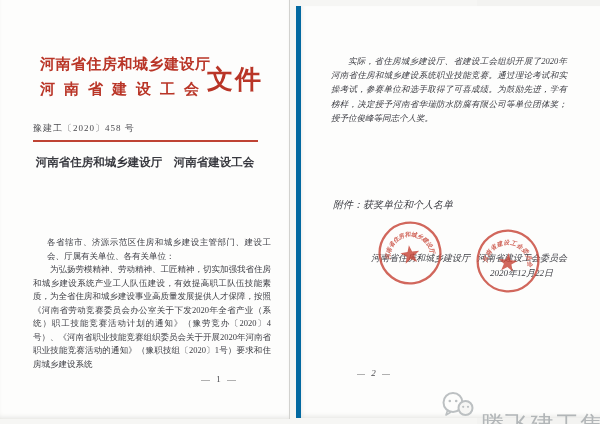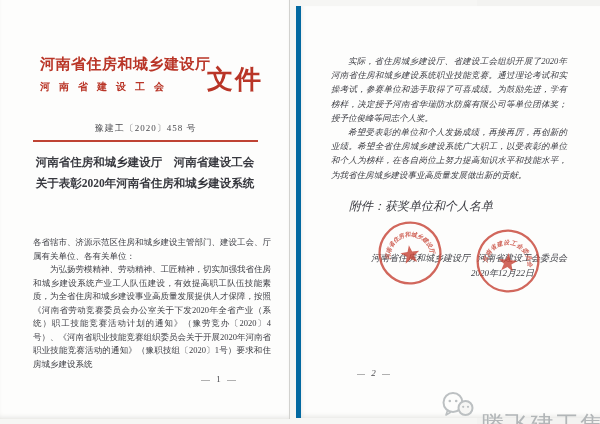--- a/index.html
+++ b/index.html
@@ -22,57 +22,57 @@
     left:296px;top:6px;width:301px;height:412px;
     border-left:5px solid #0369a1;
     border-right:1px solid #cfcfcb;
     box-shadow:inset 0 -4px 6px -4px #dcdcd8, inset 4px 0 6px -5px #e4e4e0;
     font-style:italic;
   }
 
   
   .org-block{position:absolute;left:40px;top:55px;width:170px;color:#b93527;font-weight:bold;}
   .org-line1{font-size:15px;letter-spacing:0.5px;white-space:nowrap;}
-  .org-line2{font-size:10px;letter-spacing:9px;white-space:nowrap;margin-top:6px;}
+  .org-line2{font-size:15px;letter-spacing:9px;white-space:nowrap;margin-top:6px;}
   .doc-type{
     position:absolute;left:207px;top:62px;color:#b93527;
     font-size:26px;font-weight:bold;letter-spacing:2px;white-space:nowrap;
   }
   .doc-number{
     position:absolute;left:33px;top:122px;width:225px;
-    text-align:center;font-size:9px;color:#4a4a4e;letter-spacing:1px;
+    text-align:left;font-size:9px;color:#4a4a4e;letter-spacing:1px;
   }
   .red-rule{position:absolute;left:33px;top:140px;width:225px;height:2px;background:#bf4334;}
 
   
   .doc-title{
     position:absolute;left:16px;top:152px;width:258px;
     text-align:center;color:#38393f;font-weight:bold;
     font-size:11.5px;line-height:21px;
   }
   .body-text{
     color:#3c3d43;font-size:8.5px;line-height:13.5px;
     text-align:justify;
   }
   .left-body{position:absolute;left:33px;top:236px;width:238px;}
   .para{margin:0;text-indent:2em;}
-  .para.no-indent{text-indent:0;}
+  .para.no-indent{text-indent:0;margin-left:14px;}
   .page-num{position:absolute;font-size:9px;color:#4a4a4e;letter-spacing:2px;white-space:nowrap;}
   .page-num-1{left:201px;top:374px;}
   .page-num-2{left:56px;top:362px;}
 
   
   .right-body{position:absolute;left:30px;top:48px;width:236px;line-height:14.2px;}
   .right-body .para{margin:0 0 0 0;}
-  .attachment-line{position:absolute;left:48px;top:192px;font-size:12px;color:#3c3d43;white-space:nowrap;}
+  .attachment-line{position:absolute;left:32px;top:192px;font-size:10px;color:#3c3d43;white-space:nowrap;}
 
   .sign-org{position:absolute;font-size:9px;color:#3c3d43;white-space:nowrap;z-index:1;}
   .sign-org-1{left:70px;top:246px;}
   .sign-org-2{left:176px;top:246px;}
-  .sign-date{position:absolute;left:170px;top:261px;font-size:9px;color:#3c3d43;white-space:nowrap;z-index:1;}
+  .sign-date{position:absolute;left:189px;top:261px;font-size:9px;color:#3c3d43;white-space:nowrap;z-index:1;}
 
   .seal{position:absolute;width:66px;height:66px;z-index:2;opacity:0.82;}
   .seal-1{left:76px;top:214px;transform:rotate(-8deg);}
   .seal-2{left:174px;top:222px;transform:rotate(6deg);}
 
   
   .watermark{
     position:absolute;left:441px;top:390px;height:30px;
     display:flex;align-items:center;gap:5px;z-index:3;
   }
@@ -94,36 +94,34 @@
       <div class="org-line2">河南省建设工会</div>
     </div>
     <div class="doc-type">文件</div>
 
     <div class="doc-number">豫建工〔2020〕458 号</div>
 
     <div class="red-rule"></div>
 
     <div class="doc-title">
       <div>河南省住房和城乡建设厅　河南省建设工会</div>
-      <div>关于表彰2020年河南省住房和城乡建设系统</div>
     </div>
 
     <div class="left-body body-text">
       <p class="para no-indent">各省辖市、济源示范区住房和城乡建设主管部门、建设工会、厅属有关单位、各有关单位：</p>
       <p class="para">为弘扬劳模精神、劳动精神、工匠精神，切实加强我省住房和城乡建设系统产业工人队伍建设，有效提高职工队伍技能素质，为全省住房和城乡建设事业高质量发展提供人才保障，按照《河南省劳动竞赛委员会办公室关于下发2020年全省产业（系统）职工技能竞赛活动计划的通知》（豫劳竞办〔2020〕4号）、《河南省职业技能竞赛组织委员会关于开展2020年河南省职业技能竞赛活动的通知》（豫职技组〔2020〕1号）要求和住房城乡建设系统</p>
     </div>
 
     <div class="page-num page-num-1">— 1 —</div>
   </div>
 
   <div class="page page-right">
 
     <div class="right-body body-text">
       <p class="para">实际，省住房城乡建设厅、省建设工会组织开展了2020年河南省住房和城乡建设系统职业技能竞赛。通过理论考试和实操考试，参赛单位和选手取得了可喜成绩。为鼓励先进，学有榜样，决定授予河南省华瑞防水防腐有限公司等单位团体奖；授予位俊峰等同志个人奖。</p>
-      <p class="para">希望受表彰的单位和个人发扬成绩，再接再厉，再创新的业绩。希望全省住房城乡建设系统广大职工，以受表彰的单位和个人为榜样，在各自岗位上努力提高知识水平和技能水平，为我省住房城乡建设事业高质量发展做出新的贡献。</p>
     </div>
 
     <div class="attachment-line">附件：获奖单位和个人名单</div>
 
     <div class="sign-org sign-org-1">河南省住房和城乡建设厅</div>
     <div class="sign-org sign-org-2">河南省建设工会委员会</div>
     <div class="sign-date">2020年12月22日</div>
 
     <svg class="seal seal-1" viewBox="0 0 100 100">
       <defs>

